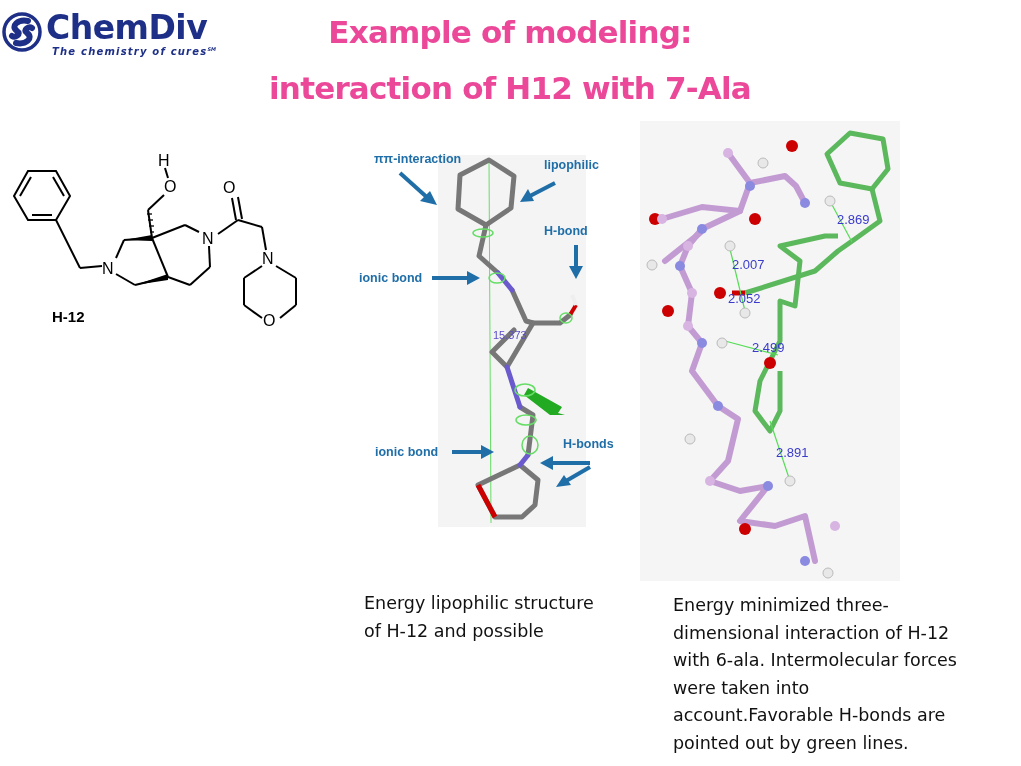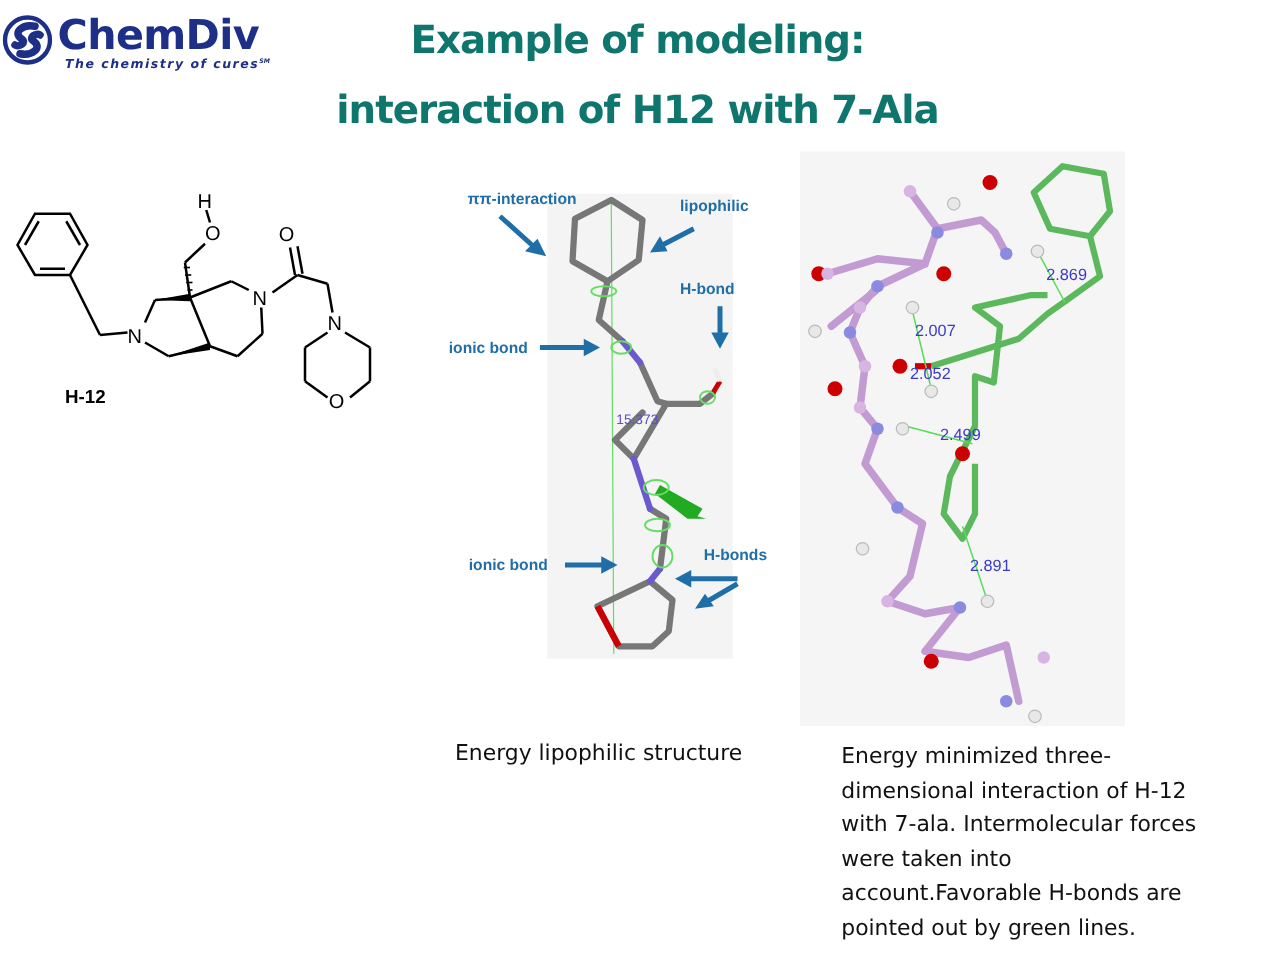--- a/index.html
+++ b/index.html
@@ -4,21 +4,21 @@
 <style>
   html, body { margin: 0; padding: 0; }
   body {
     width: 1021px; height: 766px; position: relative; overflow: hidden;
     background: #ffffff; font-family: "Liberation Sans", sans-serif;
   }
   .logo { position: absolute; left: 2px; top: 8px; width: 240px; height: 50px; }
   .logo-text { position: absolute; left: 44px; top: 0px; font-family: "DejaVu Sans", sans-serif; font-weight: bold; font-size: 33px; color: #1d2f86; letter-spacing: -0.5px; }
   .logo-tag { position: absolute; left: 50px; top: 38px; font-family: "DejaVu Sans", sans-serif; font-weight: bold; font-style: italic; font-size: 10px; color: #1d2f86; letter-spacing: 1.2px; white-space: nowrap; }
   .logo-tag sup { font-size: 5px; letter-spacing: 0; }
-  .title { position: absolute; left: 200px; top: 4px; width: 620px; text-align: center; color: #0f766e; font-family: "DejaVu Sans", sans-serif; font-weight: bold; font-size: 31px; line-height: 56px; letter-spacing: -0.8px; }
+  .title { position: absolute; left: 200px; top: 4px; width: 620px; text-align: center; color: #ec4899; font-family: "DejaVu Sans", sans-serif; font-weight: bold; font-size: 31px; line-height: 56px; letter-spacing: -0.8px; }
   .panel { position: absolute; }
   .caption { position: absolute; font-family: "DejaVu Sans", sans-serif; font-size: 17.5px; line-height: 27.5px; color: #111; }
   .cap-line { display: block; white-space: nowrap; }
 </style>
 </head>
 <body>
 
 <div class="logo">
   <svg style="position:absolute;left:0;top:4px" width="40" height="40" viewBox="0 0 40 40">
     <circle cx="20" cy="20" r="18" fill="none" stroke="#1d2f86" stroke-width="3.5"></circle>
@@ -213,22 +213,23 @@
     <text x="197" y="103">2.869</text>
     <text x="92" y="148">2.007</text>
     <text x="88" y="182">2.052</text>
     <text x="112" y="231">2.499</text>
     <text x="136" y="336">2.891</text>
   </g>
 </svg>
 
 <div class="caption" style="left:364px;top:590px">
   <span class="cap-line">Energy lipophilic structure</span>
+  <span class="cap-line">of H-12 and possible</span>
 </div>
 
 <div class="caption" style="left:673px;top:592px">
   <span class="cap-line">Energy minimized three-</span>
   <span class="cap-line">dimensional interaction of H-12</span>
-  <span class="cap-line">with 7-ala. Intermolecular forces</span>
+  <span class="cap-line">with 6-ala. Intermolecular forces</span>
   <span class="cap-line">were taken into</span>
   <span class="cap-line">account.Favorable H-bonds are</span>
   <span class="cap-line">pointed out by green lines.</span>
 </div>
 
 </body></html>

